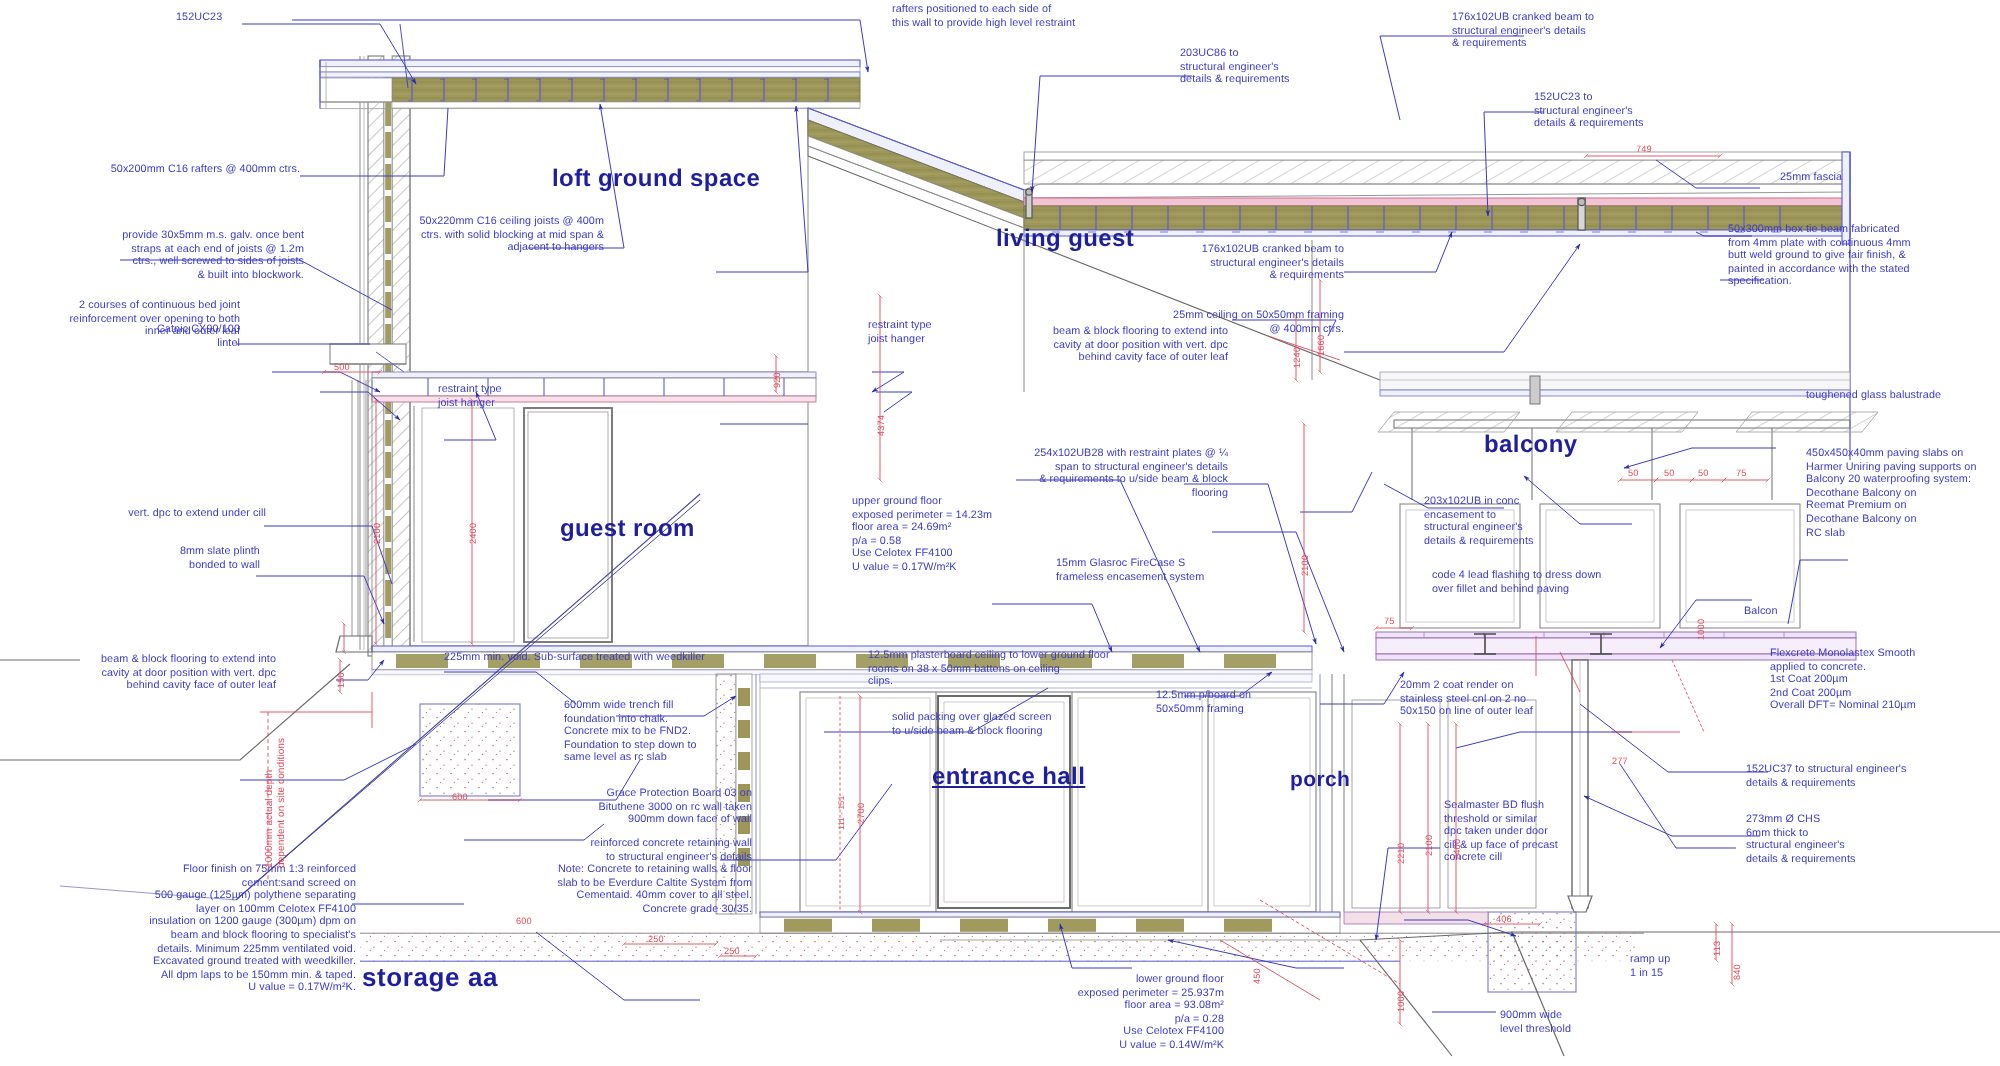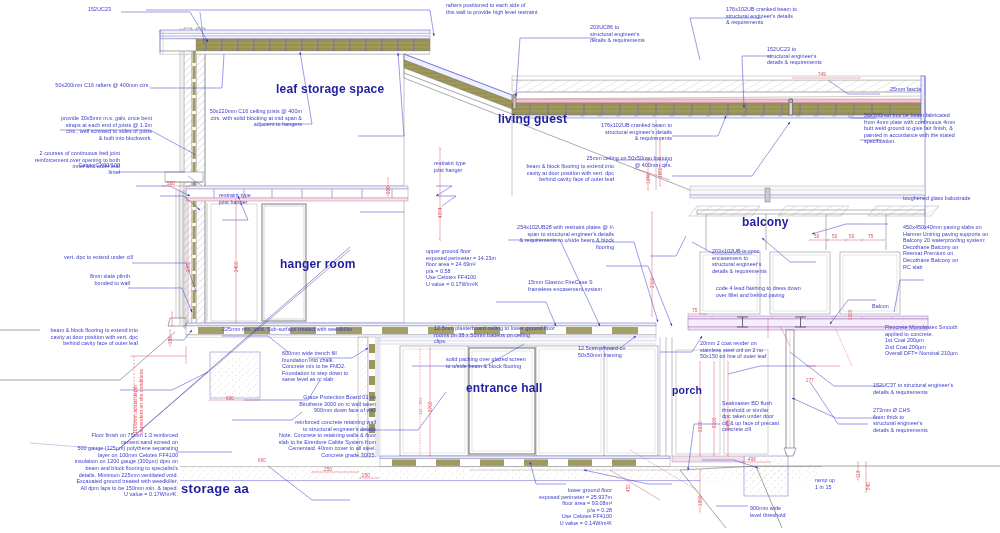--- a/index.html
+++ b/index.html
@@ -549,26 +549,26 @@
 
     <path d="M388,178 L388,196" marker-start="url(#tickRed)" marker-end="url(#tickRed)"></path>
     <path d="M172,312 L172,326" marker-start="url(#tickRed)" marker-end="url(#tickRed)"></path>
     <path d="M170,330 L170,346" marker-start="url(#tickRed)" marker-end="url(#tickRed)"></path>
     <path d="M186,346 L186,364"></path>
     <path d="M768,318 L768,338"></path>
     <path d="M780,326 L790,346"></path>
   </g>
 </svg>
 
-<div class="roomlabel" style="left:276px;top:82px;">leaf storage space</div>
+<div class="roomlabel" style="left:276px;top:82px;">loft ground space</div>
 <div class="roomlabel" style="left:498px;top:112px;">living guest</div>
-<div class="roomlabel" style="left:280px;top:257px;">hanger room</div>
+<div class="roomlabel" style="left:280px;top:257px;">guest room</div>
 <div class="roomlabel" style="left:742px;top:215px;">balcony</div>
-<div class="roomlabel" style="left:466px;top:381px;">entrance hall</div>
-<div class="roomlabel small" style="left:672px;top:384px;">porch</div>
+<div class="roomlabel" style="left:466px;top:381px;text-decoration:underline;">entrance hall</div>
+<div class="roomlabel small" style="left:645px;top:384px;">porch</div>
 
 <div class="title" style="left:181px;top:481px;">storage aa</div>
 
 <div class="note l" style="left:88px;top:6px;">152UC23</div>
 <div class="note r" style="left:0px;top:82px;width:150px;">50x200mm C16 rafters @ 400mm ctrs.</div>
 <div class="note r" style="left:0px;top:115px;width:152px;">provide 30x5mm m.s. galv. once bent
 straps at each end of joists @ 1.2m
 ctrs., well screwed to sides of joists
 &amp; built into blockwork.</div>
 <div class="note r" style="left:0px;top:150px;width:120px;">2 courses of continuous bed joint

